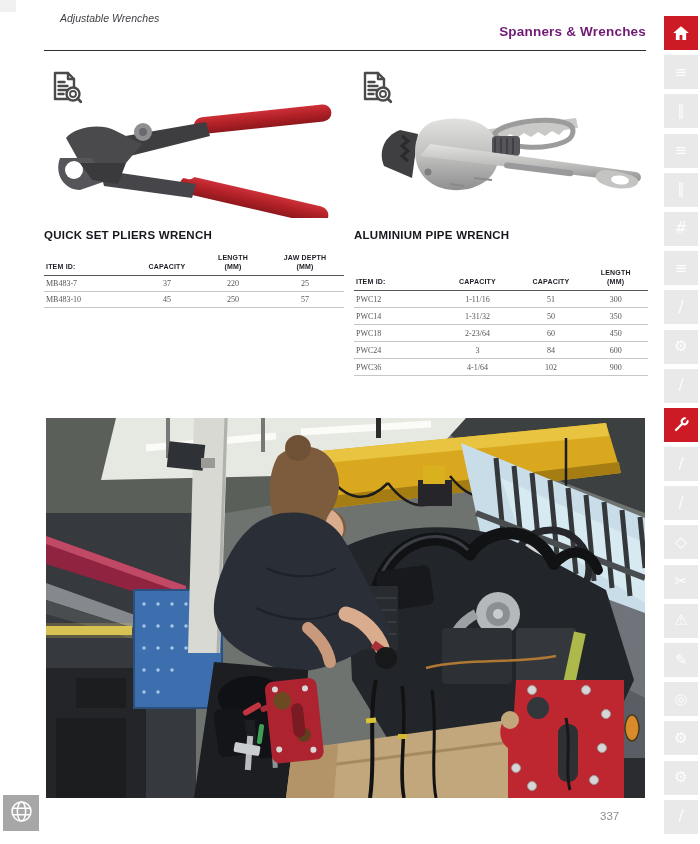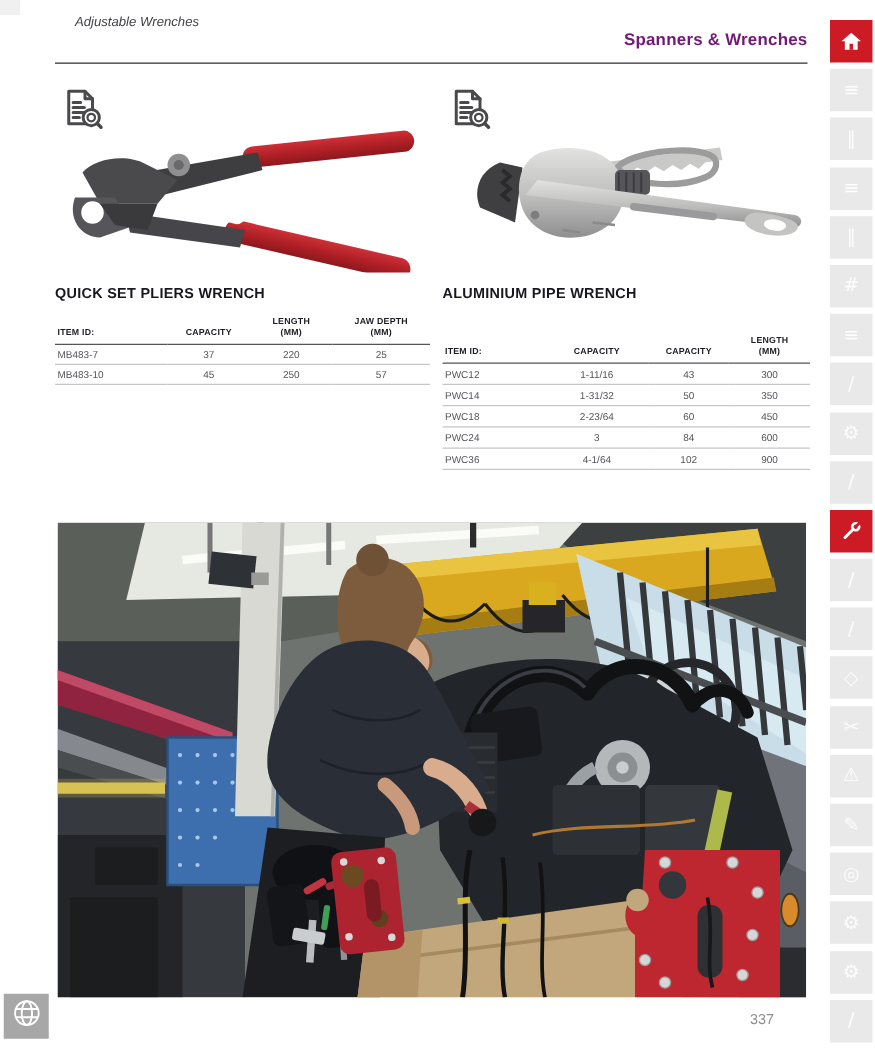--- a/index.html
+++ b/index.html
@@ -24,21 +24,21 @@
   .product-img { position:absolute; left:0; top:40px; width:292px; height:118px; }
   .product-title { position:absolute; left:0; top:169px; font-size:11.5px; font-weight:bold;
                    color:#17171f; letter-spacing:.25px; }
   .ptable { position:absolute; left:0; width:100%; border-collapse:collapse; }
   .p0 .ptable { top:193px; }
   .p1 .ptable { top:208px; }
   .ptable th { font-size:7px; font-weight:bold; color:#1c1c24; text-transform:uppercase;
                border-bottom:1px solid #55555a; padding:0 2px 4px 2px; vertical-align:bottom;
                white-space:pre-line; line-height:1.3; text-align:center; letter-spacing:.2px; }
   .ptable td { font-size:8px; color:#55555a; padding:0 2px; border-bottom:1px solid #c6c6c9;
-               text-align:center; }
+               text-align:center;font-family:Liberation Serif, serif; }
   .p0 .ptable td { height:16px; }
   .p1 .ptable td { height:17px; }
   .ptable th:first-child, .ptable td:first-child { text-align:left; }
   .p0 .ptable th:nth-child(1){width:30%} .p0 .ptable th:nth-child(2){width:22%}
   .p0 .ptable th:nth-child(3){width:22%} .p0 .ptable th:nth-child(4){width:26%}
   .p1 .ptable th:nth-child(1){width:28%} .p1 .ptable th:nth-child(2){width:28%}
   .p1 .ptable th:nth-child(3){width:22%} .p1 .ptable th:nth-child(4){width:22%}
 
   
   .photo { left:46px; top:418px; width:599px; height:380px; overflow:hidden; }
@@ -173,21 +173,21 @@
           <th>CAPACITY</th>
           <th>CAPACITY</th>
           <th>LENGTH
 (mm)</th>
         </tr>
       </thead>
       <tbody>
         <tr>
           <td>PWC12</td>
           <td>1-11/16</td>
-          <td>43</td>
+          <td>51</td>
           <td>300</td>
         </tr>
         <tr>
           <td>PWC14</td>
           <td>1-31/32</td>
           <td>50</td>
           <td>350</td>
         </tr>
         <tr>
           <td>PWC18</td>

